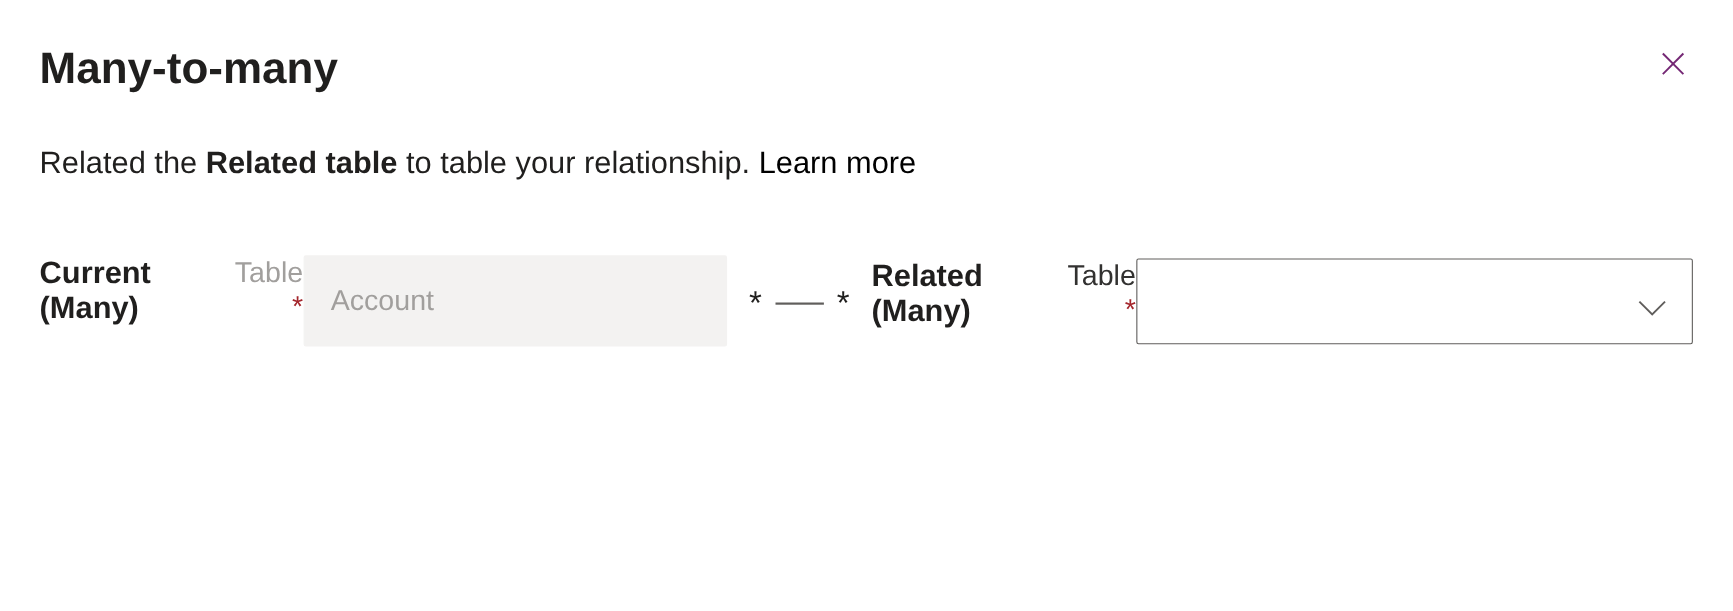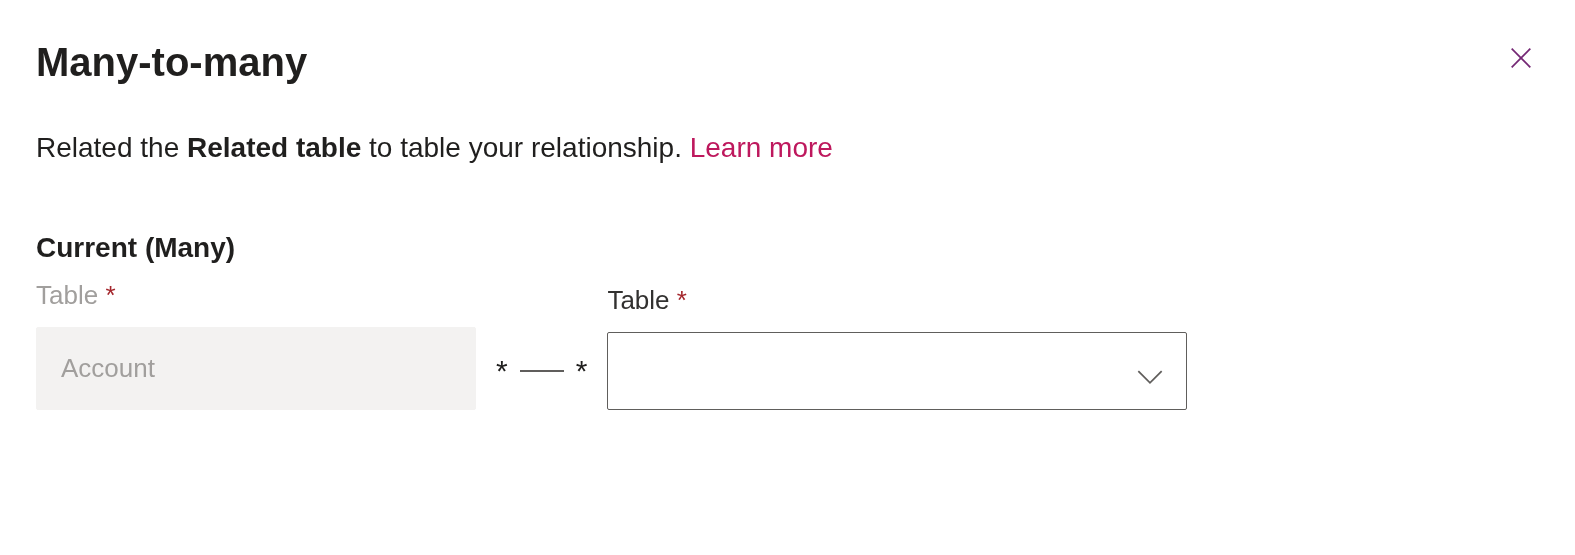--- a/index.html
+++ b/index.html
@@ -46,43 +46,44 @@
     .description {
       font-size: 28px;
       color: #201f1e;
       font-weight: 400;
       margin-bottom: 68px;
     }
     .description .bold {
       font-weight: 700;
     }
     .learn-link {
-      color: #be185d;
+      color: #000000;
       text-decoration: none;
       cursor: pointer;
     }
     .columns-row {
       display: flex;
       align-items: flex-end;
       gap: 0;
     }
     .column {
       display: flex;
-      flex-direction: column;
+      flex-direction: row;
     }
     .col-heading {
       font-size: 28px;
       font-weight: 700;
       color: #201f1e;
       margin-bottom: 16px;
     }
     .field-label {
       font-size: 26px;
       font-weight: 400;
       margin-bottom: 16px;
+      text-align: right;
     }
     .field-label.disabled-text {
       color: #a19f9d;
     }
     .req-star {
       color: #a4262c;
     }
     .field-disabled {
       width: 440px;
       height: 83px;
@@ -172,20 +173,21 @@
     </div>
   </div>
 
   <div class="connector">
     <span>*</span>
     <span class="line"></span>
     <span>*</span>
   </div>
 
   <div class="column">
+    <div class="col-heading">Related (Many)</div>
     <div class="field-label">
       <span>Table</span>
       <span class="req-star">*</span>
     </div>
     <div class="dropdown">
       <span class="value"></span>
       <span class="chevron">
         <svg viewBox="0 0 24 14">
           <polyline points="2,2 12,12 22,2"></polyline>
         </svg>

